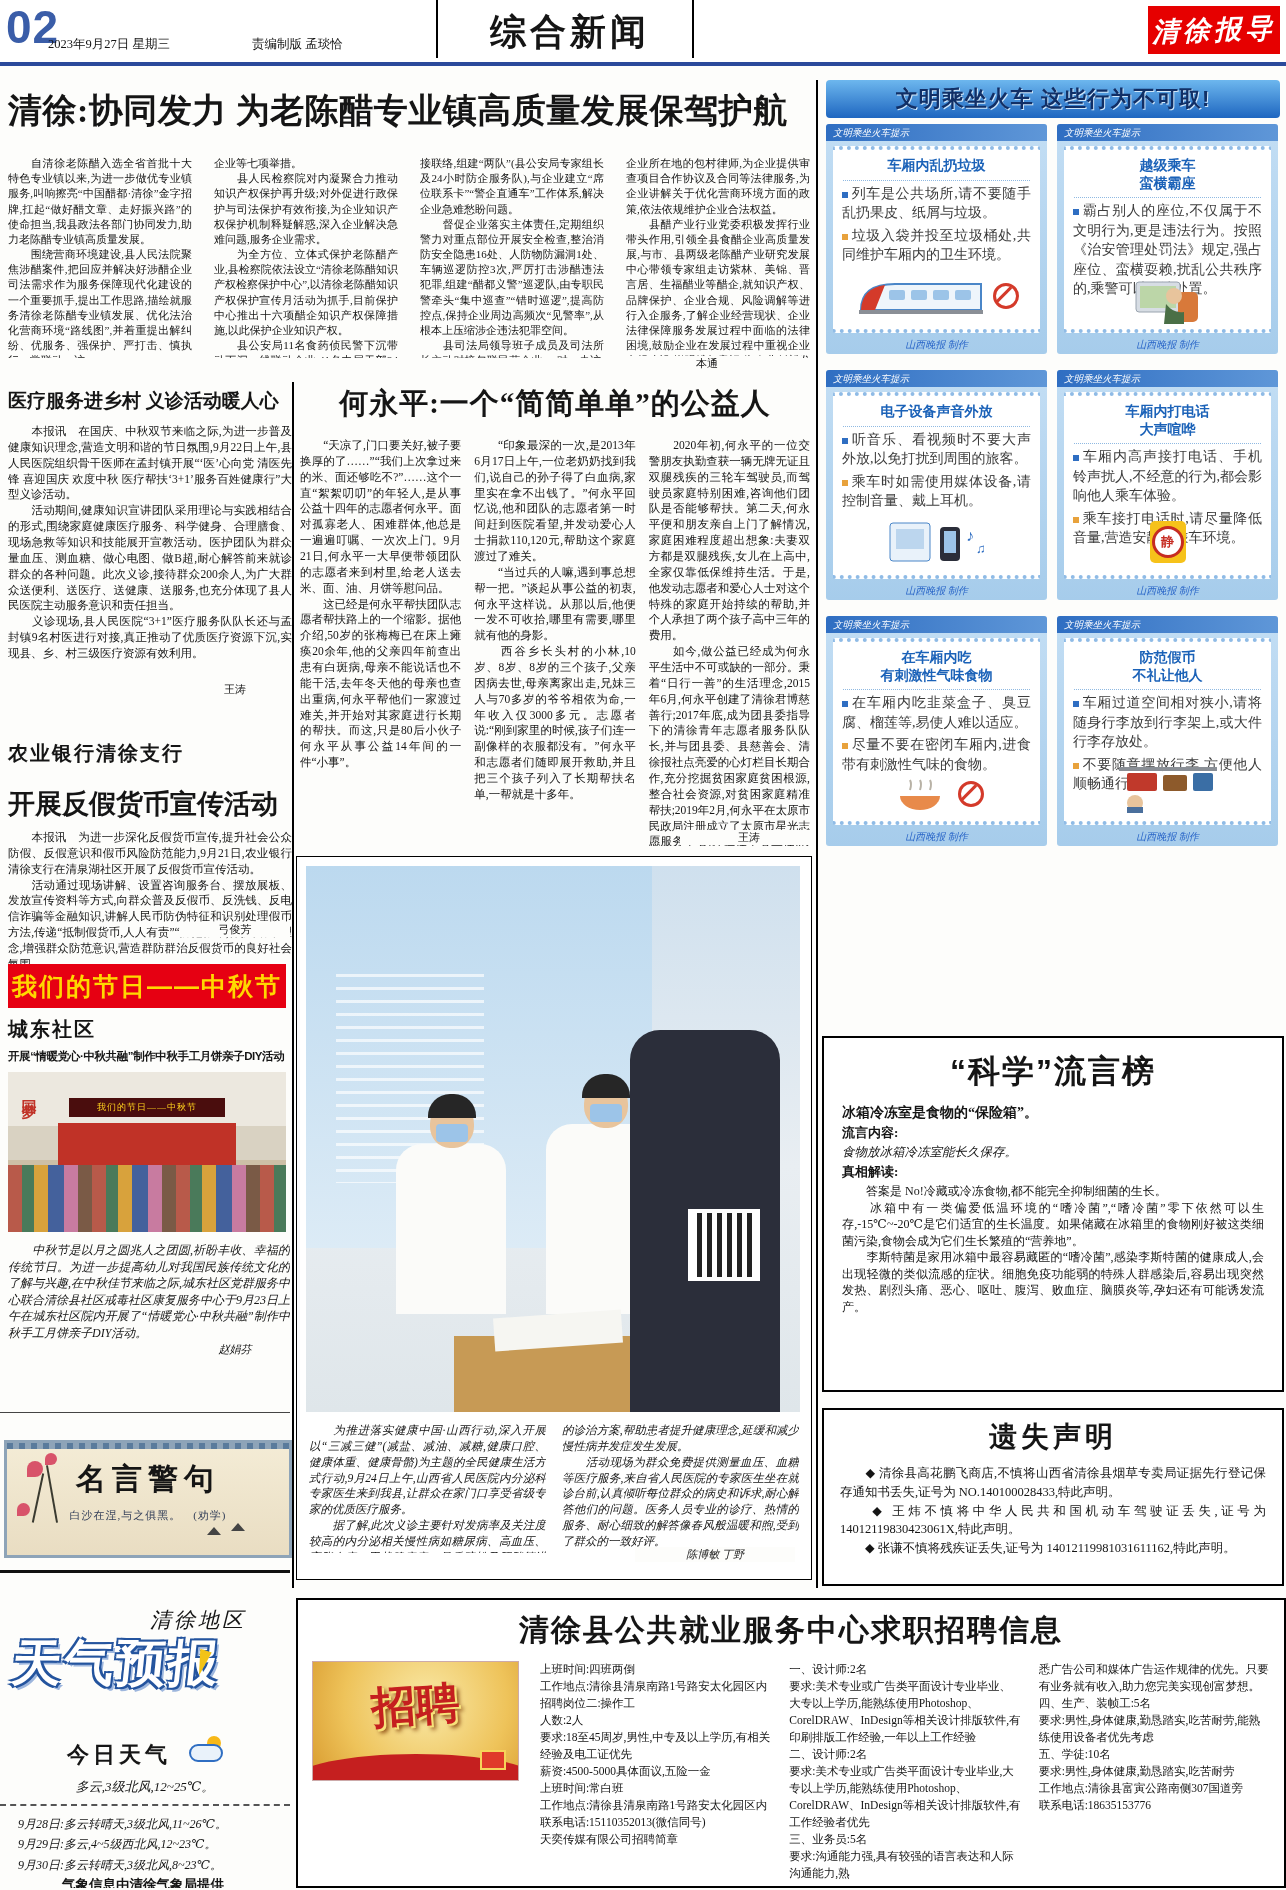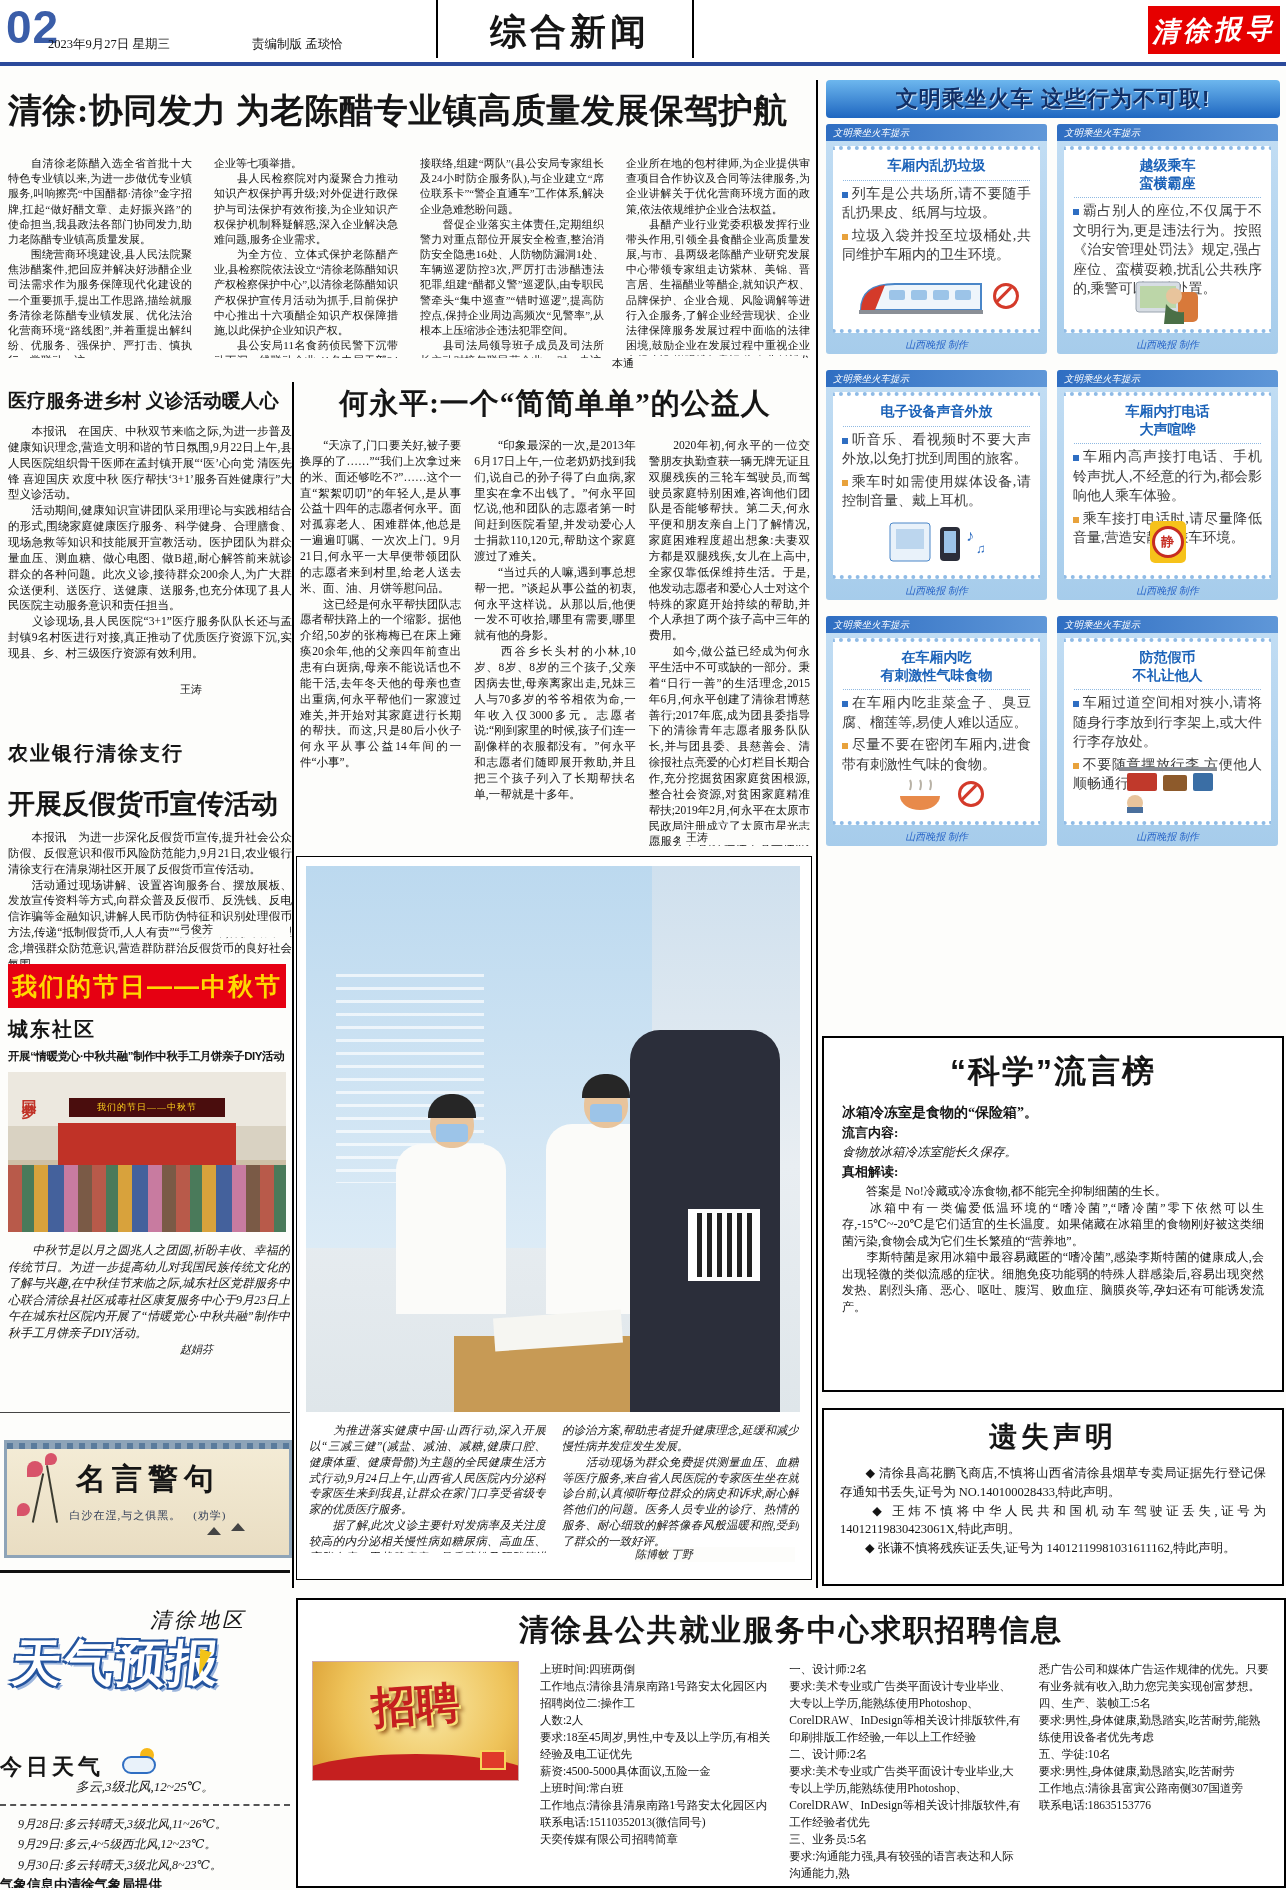--- a/index.html
+++ b/index.html
@@ -3,21 +3,21 @@
 <meta charset="utf-8">
 <style>
   html,body{margin:0;padding:0}
   body{width:1286px;height:1890px;position:relative;background:#fdfdfb;color:#151515;
        font-family:"Liberation Serif","DejaVu Serif",serif;}
   .abs{position:absolute}
   .hei{font-family:"Liberation Sans","DejaVu Sans",sans-serif;font-weight:700}
   .kai{font-style:italic}
   .pre{white-space:pre-line}
   .ctr{text-align:center}
-  .rt{text-align:left}
+  .rt{text-align:center}
   .ovh{overflow:hidden}
   .vrule{position:absolute;width:1.5px;background:#000}
   .bodytxt{font-size:11px;line-height:1.38;text-align:justify;white-space:pre-line;overflow:hidden}
   .byline{font-size:11px;background:#fdfdfb}
   
   #pagenum{color:#3a5da8;font-size:46px;letter-spacing:1px}
   #masthead{background:#e60000;color:#fff;display:flex;align-items:center;justify-content:center}
   #masthead span{font-style:italic;font-weight:700;font-size:27px;letter-spacing:4px;transform:rotate(-2deg)}
   
   #fbanner{background:linear-gradient(#6db7ee,#1e66c0);border-radius:4px;display:flex;align-items:center;justify-content:center;
@@ -295,21 +295,21 @@
     <span>白沙在涅,与之俱黑。</span>　<span>(劝学)</span>
   </div>
 </div>
 
 <div class="abs" style="left:0;top:1570px;width:290px;height:3px;background:#111"></div>
 
 <div class="abs" style="left:0;top:1576px;width:290px;height:312px;overflow:hidden">
   <div class="abs kai" style="left:150px;top:30px;font-size:21px;letter-spacing:3px">清徐地区</div>
   <div class="abs" id="wlogo" style="left:12px;top:54px">天气预报</div>
   <div class="abs" style="left:196px;top:74px;width:0;height:0;border-left:7px solid transparent;border-right:5px solid transparent;border-top:26px solid #f2c318;transform:rotate(18deg)"></div>
-  <div class="abs" style="left:0;top:176px;width:290px;">
+  <div class="abs" style="left:0;top:164px;width:290px;text-align:center">
     <span style="font-size:22px;font-weight:800;letter-spacing:4px">今日天气</span>
     <span class="cloudsun" style="margin-left:14px"><span class="sun"></span><span class="cl"></span></span>
   </div>
   <div class="abs ctr kai" style="left:0;top:202px;width:290px;font-size:13px">多云,3级北风,12~25℃。</div>
   <div class="abs" style="left:0;top:228px;width:290px;border-top:2px dashed #555"></div>
   <div class="abs kai pre" style="left:18px;top:238px;width:266px;font-size:12px;line-height:1.7">9月28日:多云转晴天,3级北风,11~26℃。
 9月29日:多云,4~5级西北风,12~23℃。
 9月30日:多云转晴天,3级北风,8~23℃。</div>
   <div class="abs rt hei" style="left:0;top:300px;width:286px;font-size:13.5px">气象信息由清徐气象局提供</div>
 </div>

